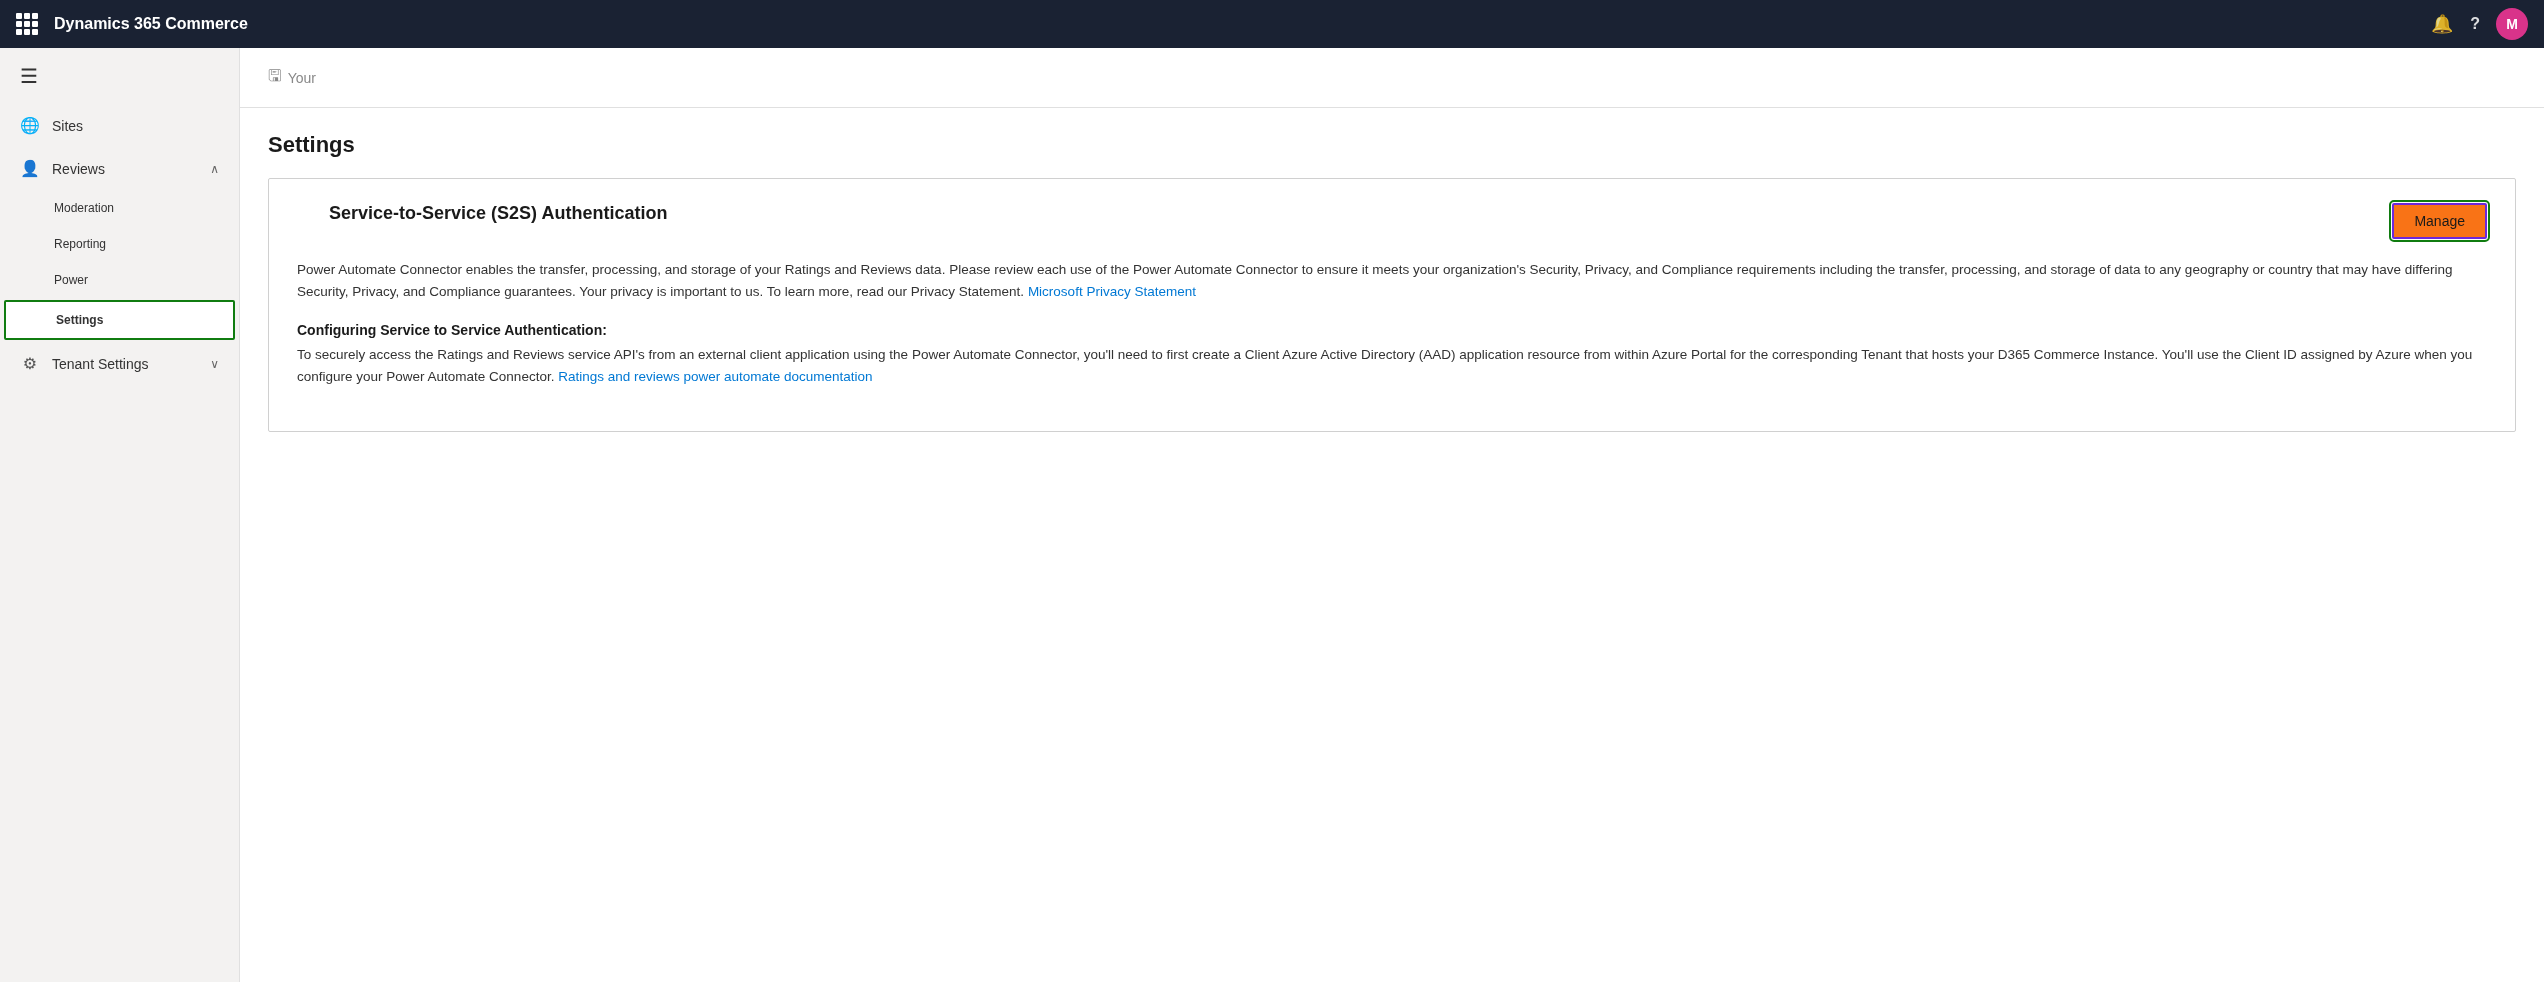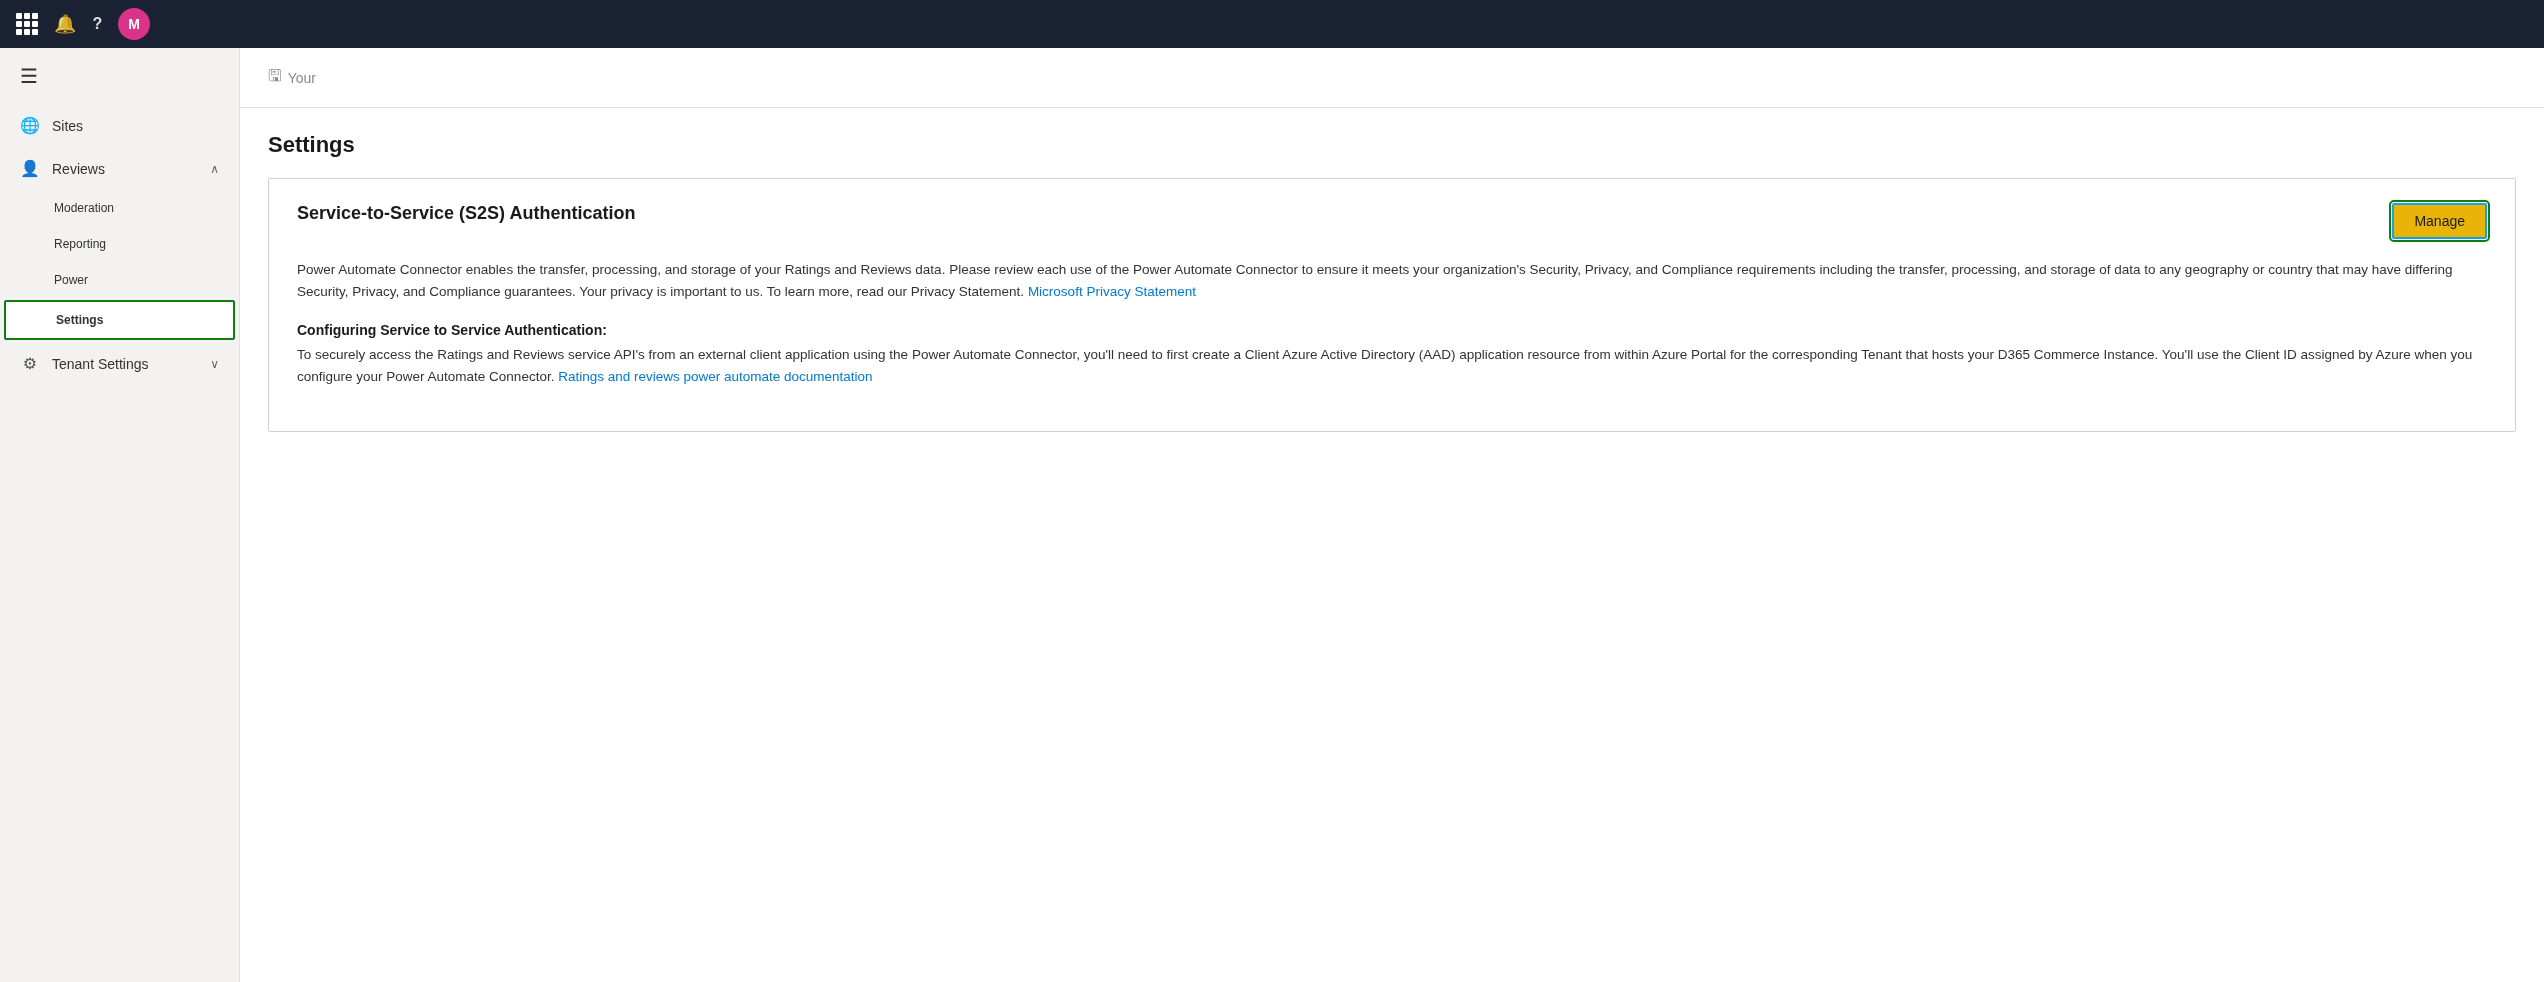--- a/index.html
+++ b/index.html
@@ -174,30 +174,31 @@
       border-radius: 2px;
       padding: 24px 28px;
       background: #fff;
       position: relative;
     }
     .card-header {
       display: flex;
       align-items: flex-start;
       justify-content: space-between;
       margin-bottom: 20px;
+      margin-left: 32px;
     }
     .card-section-title {
       font-size: 18px;
       font-weight: 600;
       color: #1a1a1a;
     }
     .manage-btn {
       padding: 8px 20px;
-      border: 2px solid #0ea5e9;
-      background: #eab308;
+      border: 2px solid #6d28d9;
+      background: #f97316;
       color: #1a1a1a;
       font-size: 14px;
       cursor: pointer;
       border-radius: 2px;
       font-weight: 500;
       outline: 2px solid #107c10;
       outline-offset: 1px;
       min-width: 90px;
     }
     .section-block {
@@ -228,20 +229,21 @@
     <span></span>
       <span></span>
       <span></span>
     <span></span>
       <span></span>
       <span></span>
     <span></span>
       <span></span>
       <span></span>
   </div>
+  <div class="topbar-title">Dynamics 365 Commerce</div>
   <div class="topbar-actions">
     <span class="topbar-icon">🔔</span>
     <span class="topbar-icon" style="font-size:16px;font-weight:600;">?</span>
     <div class="topbar-avatar">M</div>
   </div>
 </div>
 
 <div class="layout">
 
   <div class="sidebar">

